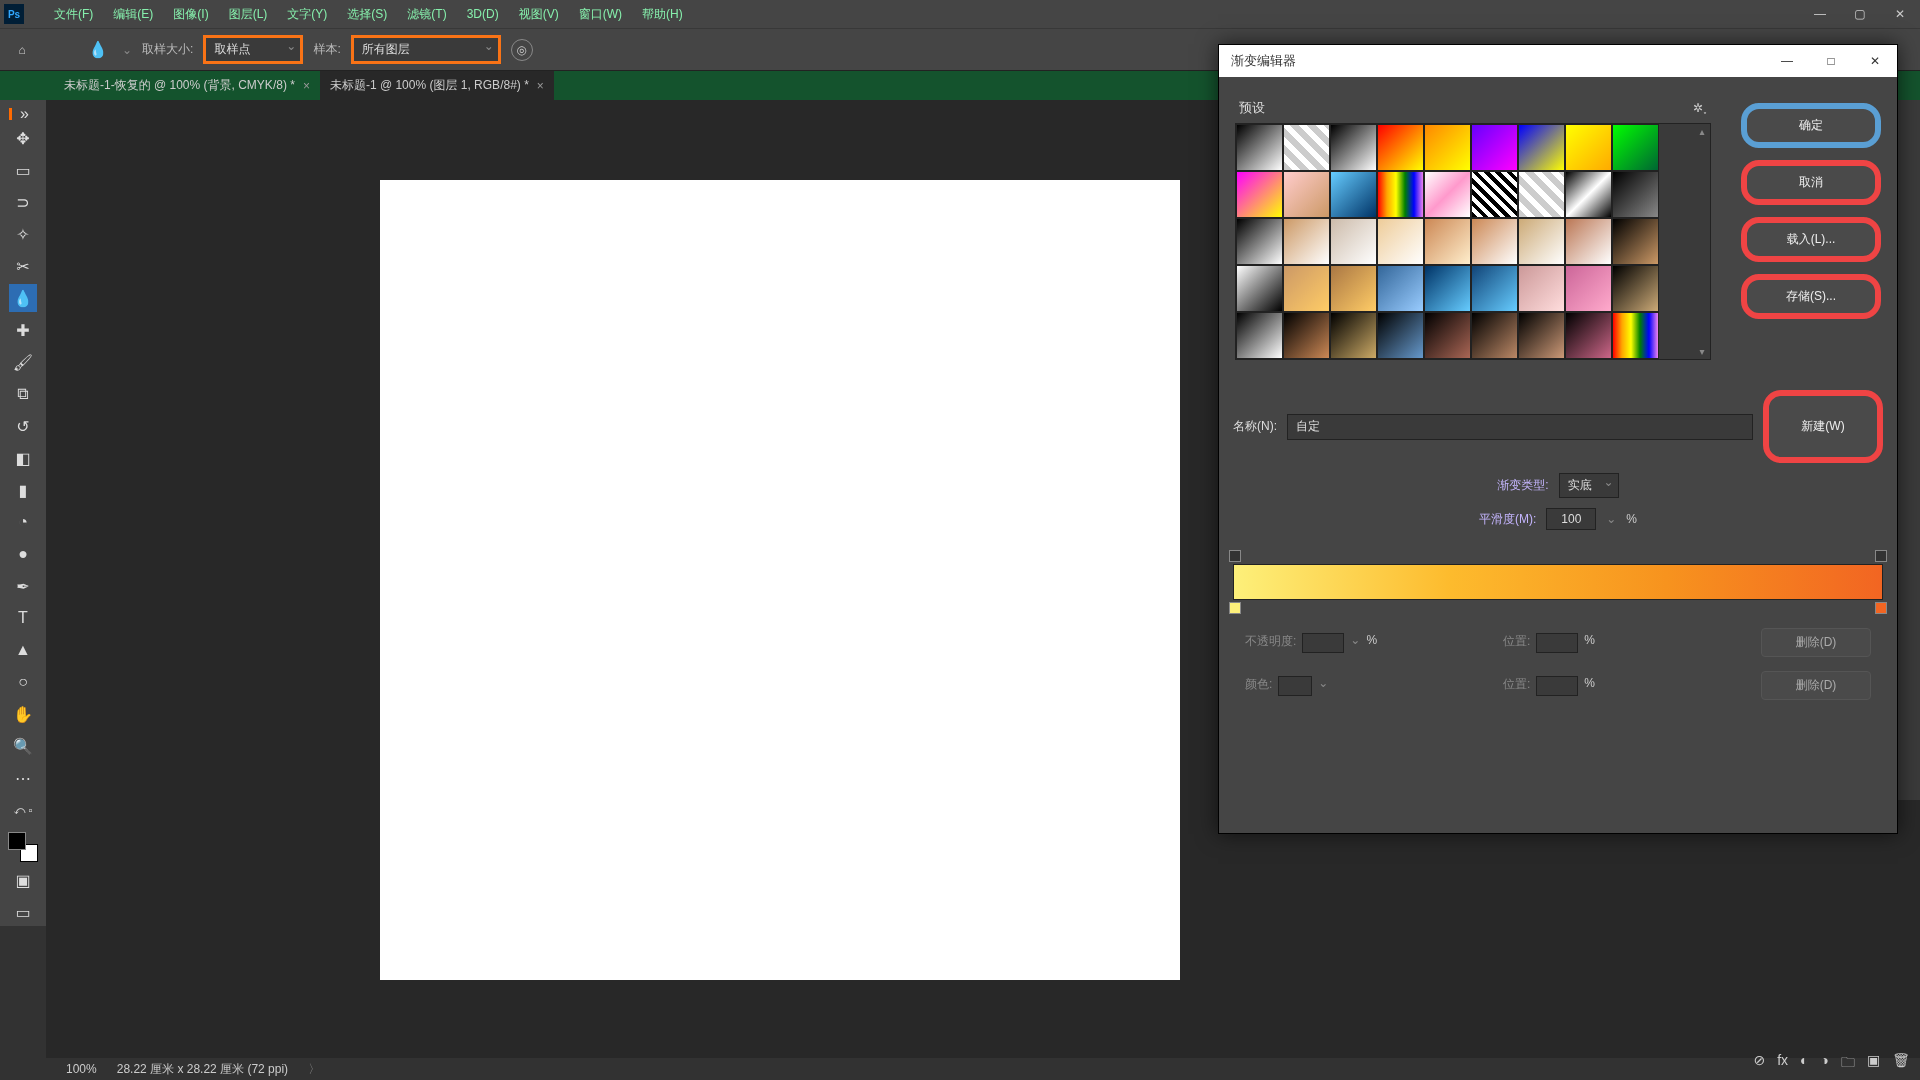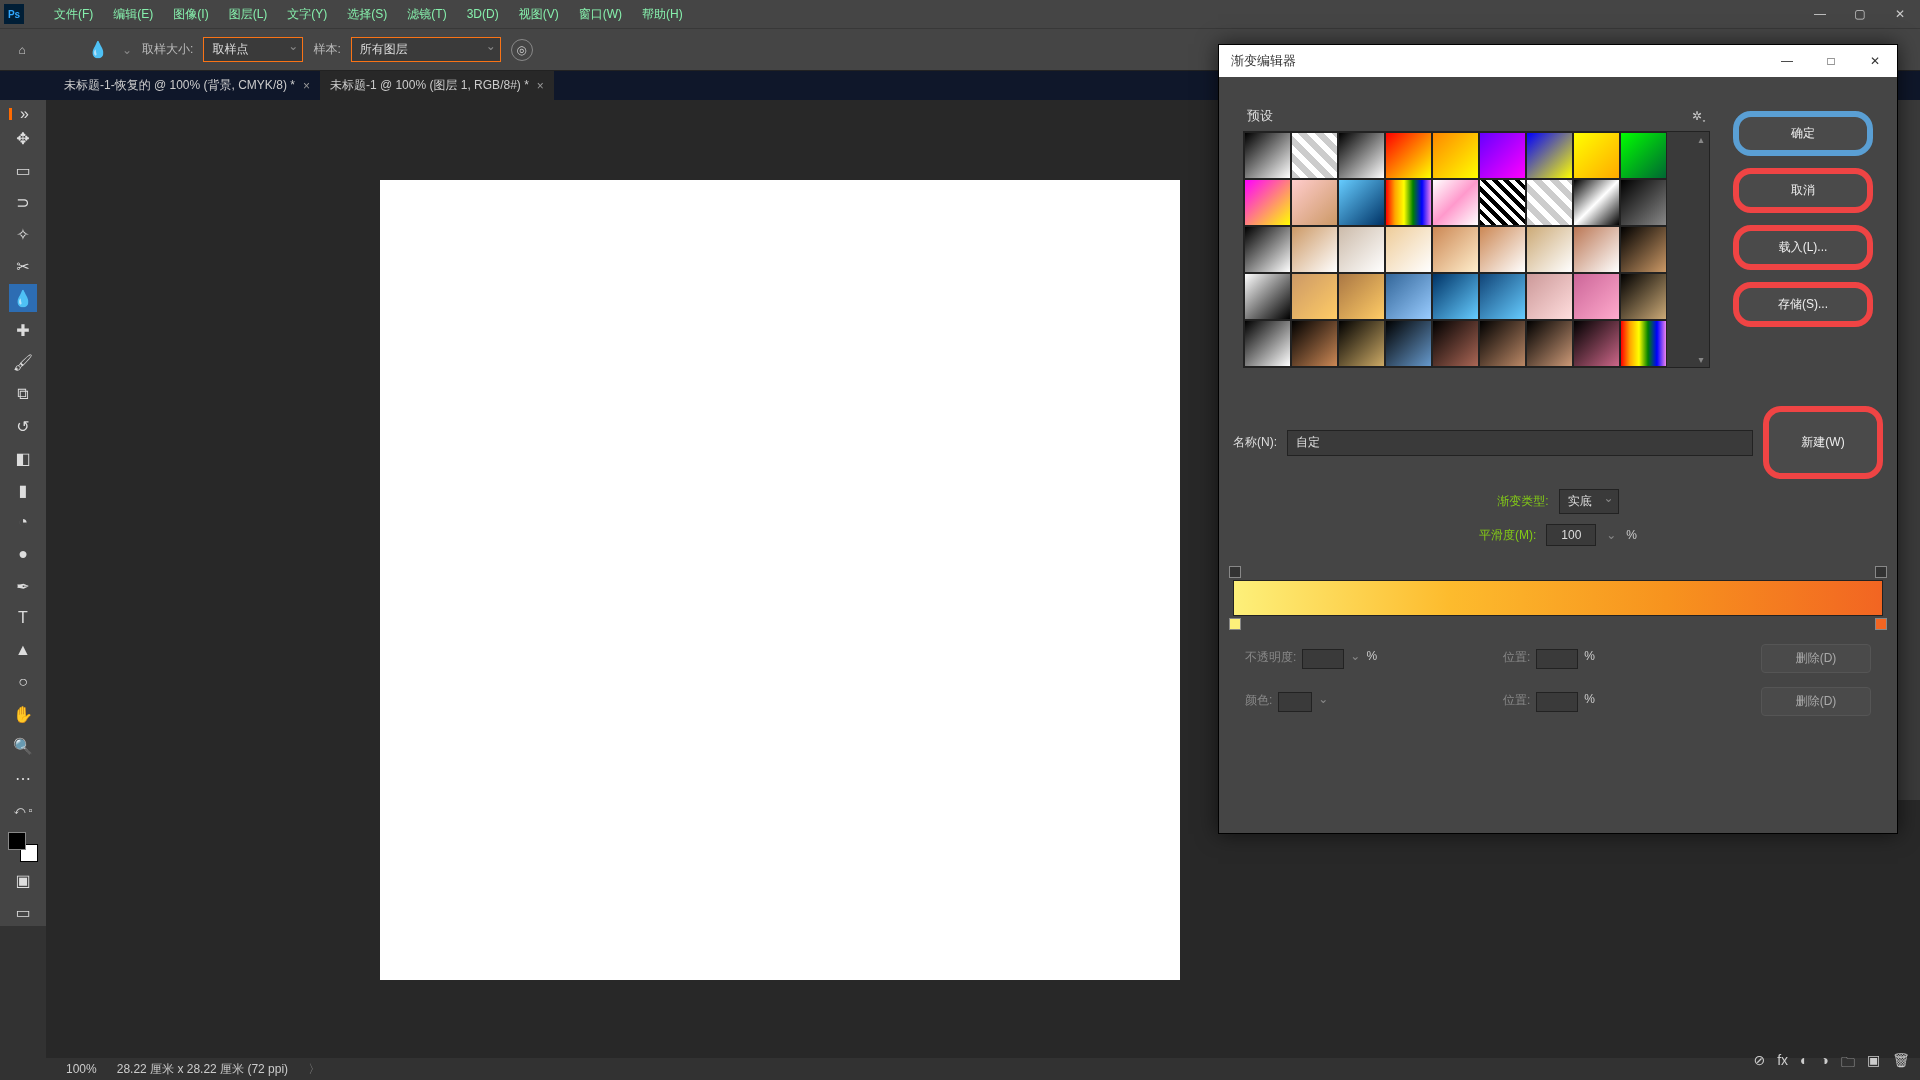--- a/index.html
+++ b/index.html
@@ -5,63 +5,63 @@
 *{margin:0;padding:0;box-sizing:border-box;font-family:"Segoe UI",Arial,sans-serif;font-size:12px;color:#ccc}
 body{background:#323232;width:1920px;height:1080px;overflow:hidden;position:relative}
 .menubar{height:28px;background:#454545;display:flex;align-items:center;padding-left:4px}
 .app-icon{width:20px;height:20px;background:#001e36;color:#31a8ff;font-weight:bold;display:flex;align-items:center;justify-content:center;font-size:10px;margin-right:20px}
 .menubar .mi{padding:0 10px;color:#86efac;cursor:pointer}
 .win-ctrls{margin-left:auto;display:flex}
 .win-ctrls div{width:40px;height:28px;display:flex;align-items:center;justify-content:center;color:#ccc;cursor:pointer}
 .options-bar{height:42px;background:#454545;border-top:1px solid #383838;display:flex;align-items:center;gap:10px;padding-left:10px}
 .home-icon{width:24px;height:24px;display:flex;align-items:center;justify-content:center}
 .opt-label{color:#bbb}
-.opt-select{background:#3a3a3a;border:1px solid #f97316;padding:3px 18px 3px 8px;color:#ddd;position:relative;min-width:100px}
+.opt-select{background:#3a3a3a;border:3px solid #f97316;padding:3px 18px 3px 8px;color:#ddd;position:relative;min-width:100px}
 .opt-select:after{content:"⌄";position:absolute;right:4px;top:1px;color:#888}
 .circle-btn{width:22px;height:22px;border:1px solid #888;border-radius:50%;display:flex;align-items:center;justify-content:center}
-.tabbar{height:30px;background:#0f172a;border-top:1px solid #222;display:flex;align-items:flex-end;padding-left:54px}
+.tabbar{height:30px;background:#14532d;border-top:1px solid #222;display:flex;align-items:flex-end;padding-left:54px}
 .tab{padding:6px 10px;color:#ccc;display:flex;align-items:center;gap:8px;cursor:pointer}
 .tab.active{background:#282828}
 .tab .x{color:#999}
 .workspace{position:absolute;left:46px;top:100px;right:0;bottom:22px;background:#282828}
 .canvas{background:#fff;position:absolute;left:334px;top:80px;width:800px;height:800px}
 .toolbar{position:absolute;left:0;top:100px;width:46px;background:#454545;display:flex;flex-direction:column;align-items:center;padding-top:8px;gap:4px}
 .tool{width:28px;height:28px;display:flex;align-items:center;justify-content:center;color:#ddd;cursor:pointer;font-size:16px}
 .tool.active{background:#2d6db3}
 .tool.orange-edge{border-left:3px solid #ff6a00}
 .fgbg{position:relative;width:30px;height:30px;margin-top:4px}
 .fgbg .bg{position:absolute;right:0;bottom:0;width:18px;height:18px;background:#fff;border:1px solid #000}
 .fgbg .fg{position:absolute;left:0;top:0;width:18px;height:18px;background:#000;border:1px solid #888}
 .statusbar{position:absolute;left:46px;bottom:0;height:22px;background:#323232;display:flex;align-items:center;gap:20px;padding-left:20px;color:#aaa}
 .statusbar .arrow{color:#888}
 .dialog{position:absolute;top:44px;left:1218px;width:680px;height:790px;background:#454545;border:1px solid #000;box-shadow:0 0 20px rgba(0,0,0,.6)}
 .dlg-title{height:32px;background:#fff;display:flex;align-items:center;padding-left:12px}
 .dlg-title span{color:#333;font-size:13px}
 .dlg-title .wctrls{margin-left:auto;display:flex}
 .dlg-title .wctrls div{width:44px;height:32px;display:flex;align-items:center;justify-content:center;color:#333;cursor:pointer}
-.dlg-body{padding:24px;display:flex;gap:23px}
+.dlg-body{padding:16px;display:flex;gap:30px}
 .presets{flex:1}
 .presets-head{display:flex;align-items:center;padding:6px 4px}
 .presets-head .label{color:#ddd;font-size:13px}
 .presets-head .gear{margin-left:auto;color:#ccc}
 .preset-box{background:#3a3a3a;border:1px solid #222;padding:0;position:relative}
 .preset-grid{display:grid;grid-template-columns:repeat(9,47px);grid-auto-rows:47px;gap:0}
 .preset-grid .p{border:1px solid #222}
 .preset-scroll{position:absolute;right:0;top:0;width:16px;height:100%;background:#3a3a3a;display:flex;flex-direction:column;align-items:center;justify-content:space-between;padding:2px 0}
 .preset-scroll div{color:#888;font-size:10px}
 .dlg-right{display:flex;flex-direction:column;gap:12px;width:140px;padding-top:10px}
 .dlg-btn{background:#4a4a4a;border:6px solid #ef4444;border-radius:18px;padding:8px 0;text-align:center;color:#eee;cursor:pointer}
 .dlg-btn.primary{border-color:#5a9fd4}
 .name-row{display:flex;align-items:center;gap:10px;margin-top:14px;padding:0 14px}
 .name-row label{color:#ddd}
 .name-input{flex:1;background:#3a3a3a;border:1px solid #222;padding:5px 8px;color:#ddd}
 .name-row .dlg-btn{width:120px;padding:22px 0}
 .type-rows{padding:10px 14px;display:flex;flex-direction:column;gap:10px}
 .type-row{display:flex;align-items:center;gap:10px;justify-content:center}
-.type-row label{color:#84cc16}
+.type-row label{color:#c4b5fd}
 .small-select{background:#3a3a3a;border:1px solid #222;padding:3px 18px 3px 8px;color:#ddd;position:relative;min-width:60px}
 .small-select:after{content:"⌄";position:absolute;right:4px;top:1px;color:#888}
 .num-input{background:#3a3a3a;border:1px solid #222;padding:3px 6px;width:50px;color:#ddd;text-align:center}
 .grad-area{padding:0 14px;position:relative;height:78px}
 .grad-track{position:absolute;left:14px;right:14px;top:24px;height:36px;border:1px solid #222;background:linear-gradient(90deg,#fdf07a,#fdbb2d,#f7931e,#f26522)}
 .op-stop{position:absolute;width:12px;height:12px;background:#333;border:1px solid #888;top:10px}
 .op-stop.l{left:10px}.op-stop.r{right:10px}
 .col-stop{position:absolute;width:12px;height:12px;top:62px;border:1px solid #888}
 .col-stop.l{left:10px;background:#fdf07a}.col-stop.r{right:10px;background:#f26522}
 .stops-section{padding:10px 26px}

